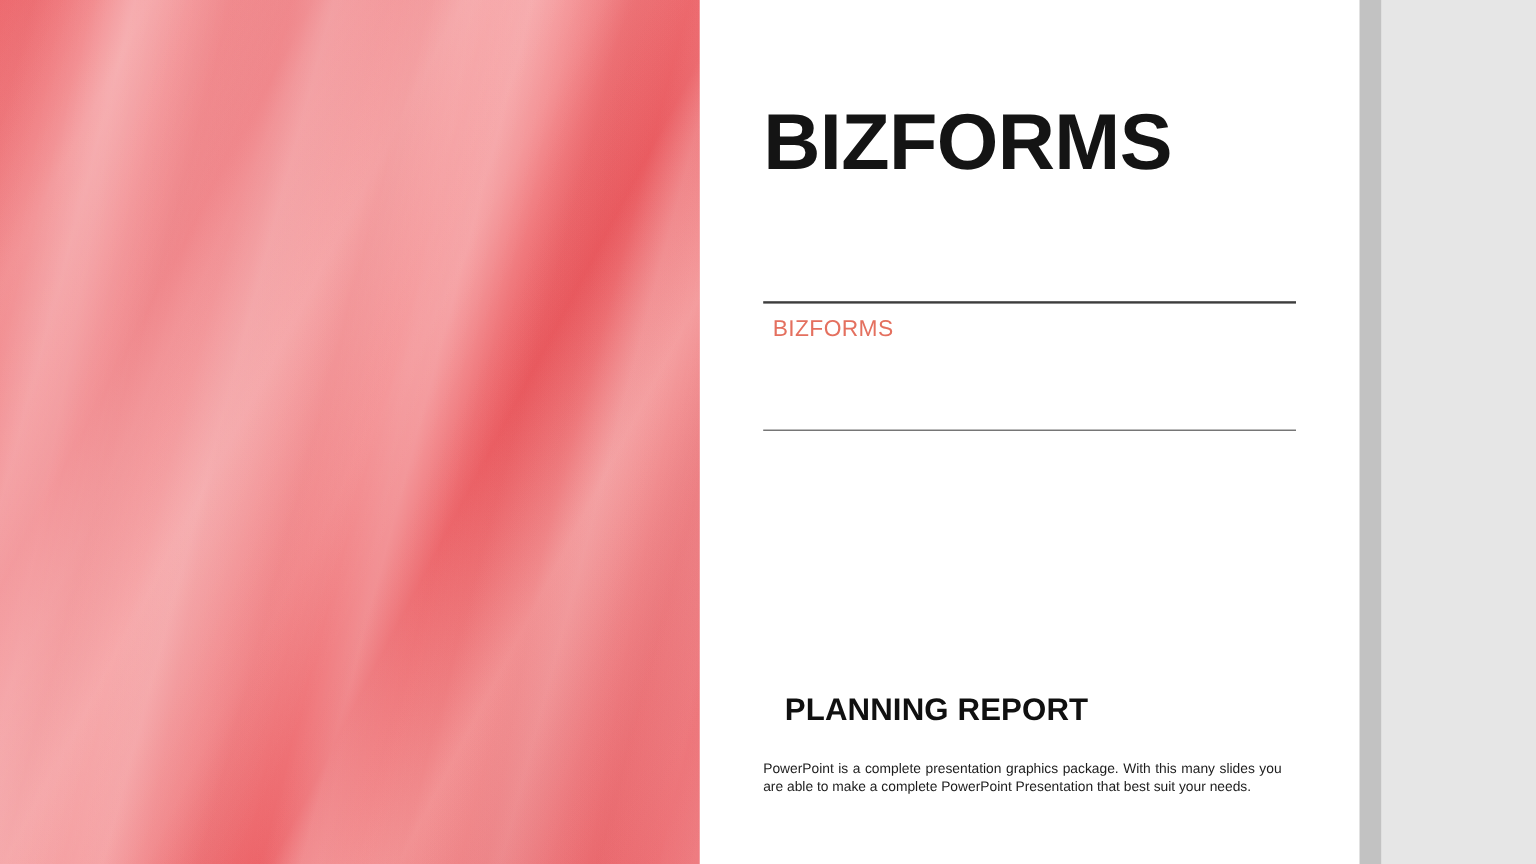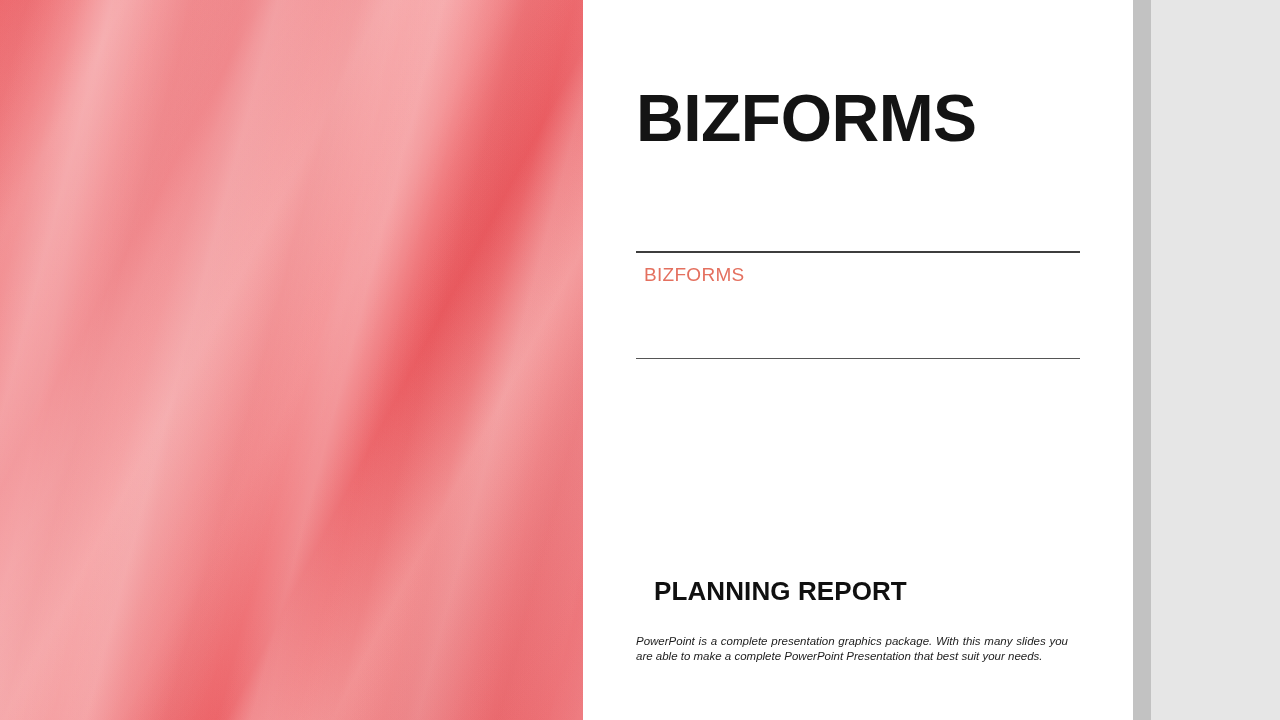--- a/index.html
+++ b/index.html
@@ -181,21 +181,20 @@
     position: absolute;
     left: 0;
     top: 634px;
     width: 432px;
     font-size: 11.5px;
     font-weight: 400;
     line-height: 15.2px;
     color: #1c1c1c;
     text-align: justify;
     text-justify: inter-word;
-    font-style: italic;
   }
 </style>
 </head>
 <body>
 
 <div id="root">
 
   <div class="app-bg"></div>
 
   <div class="slide">

